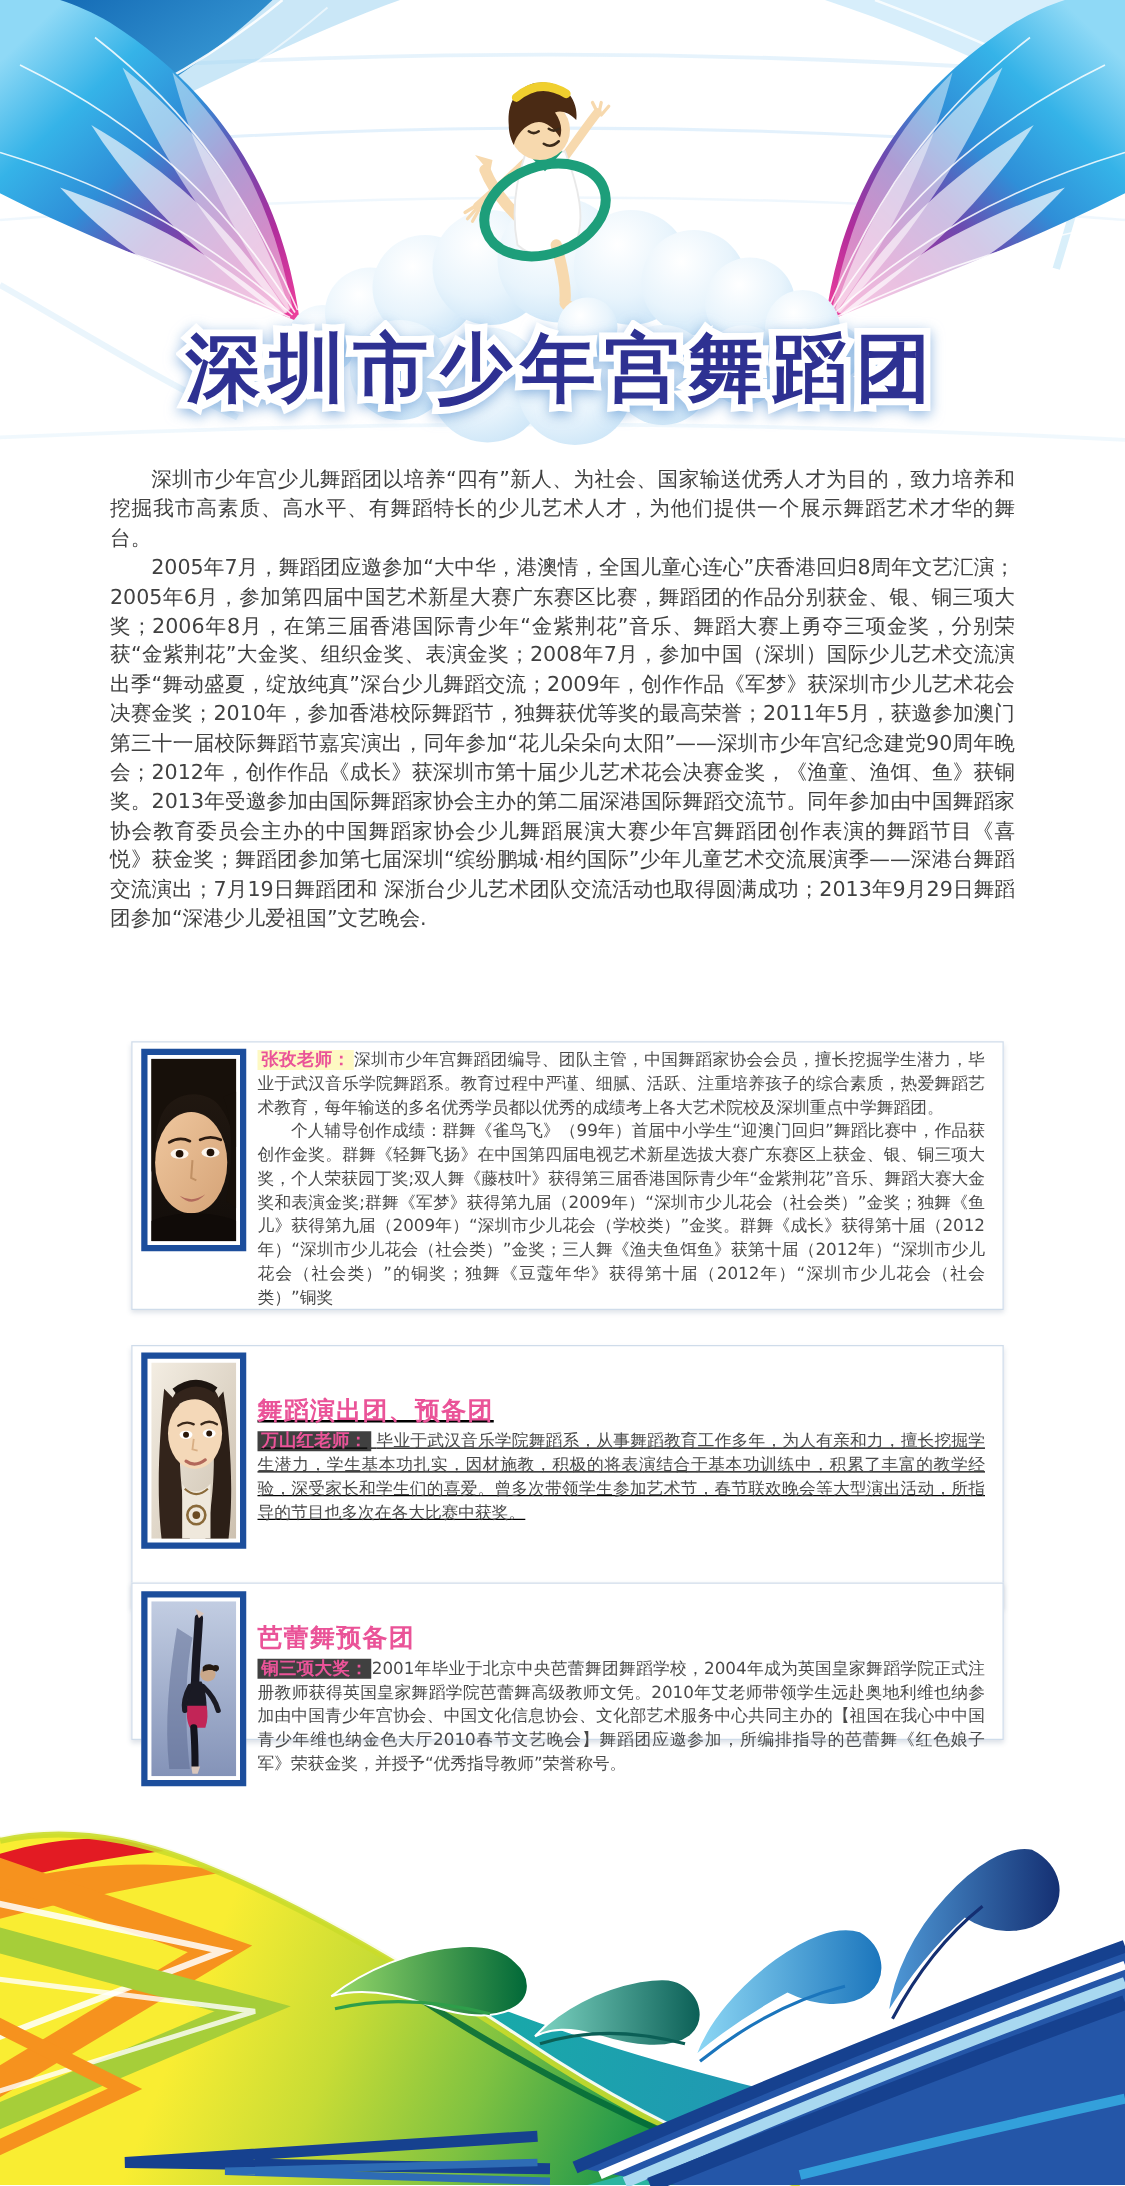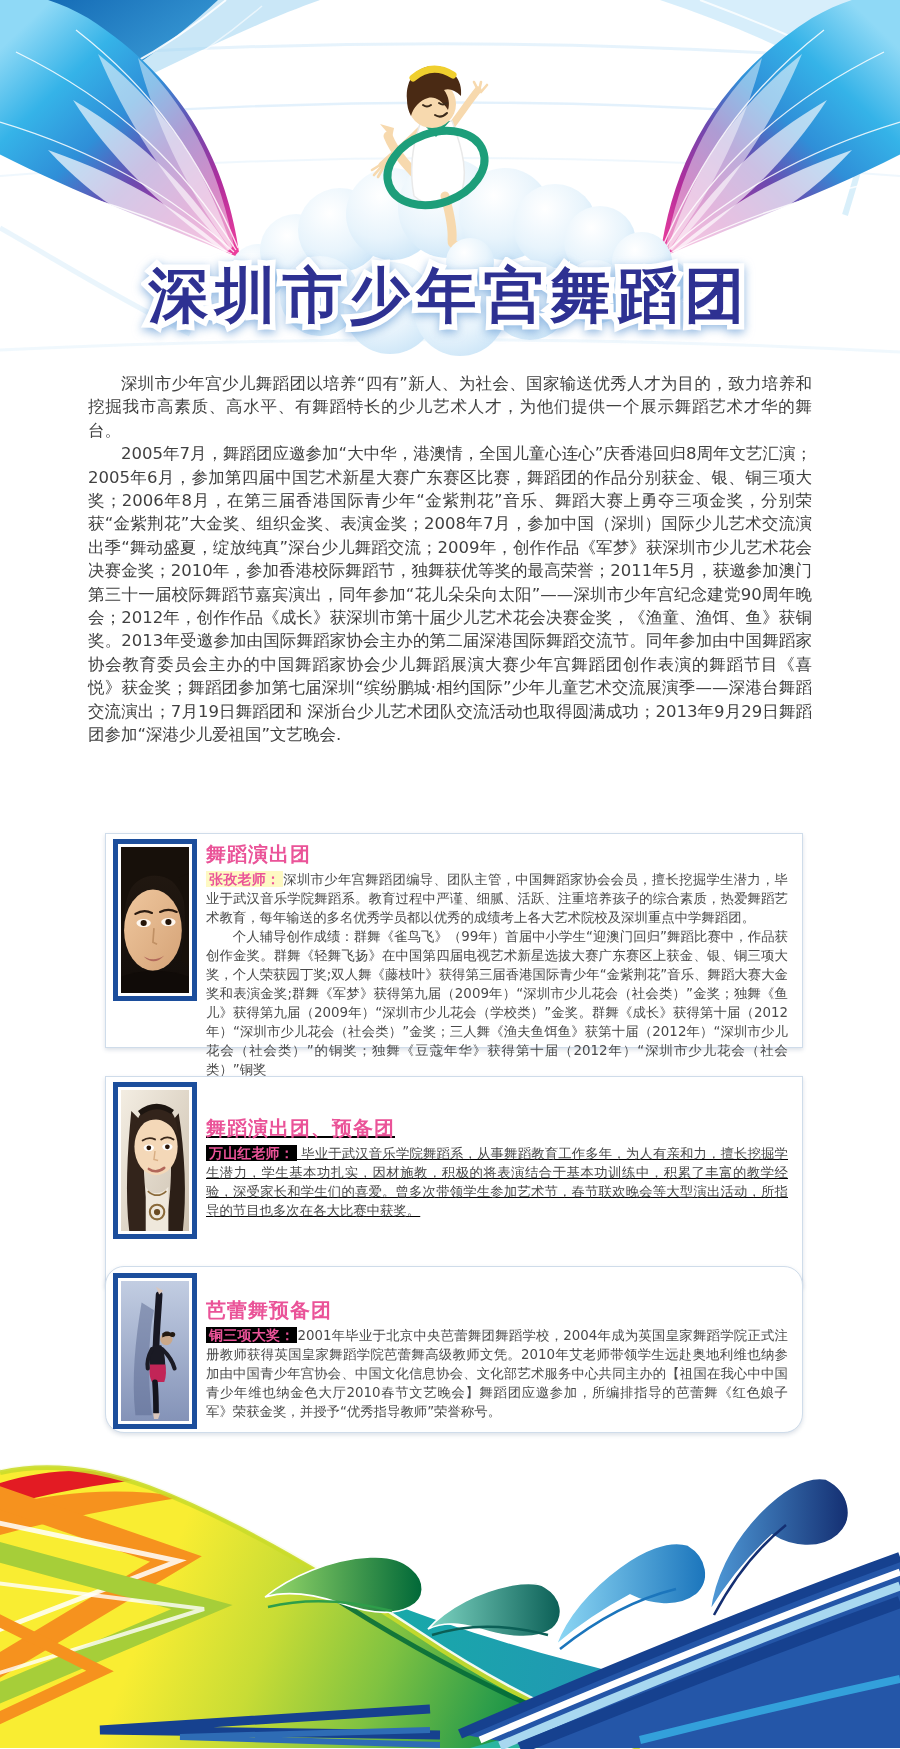--- a/index.html
+++ b/index.html
@@ -51,27 +51,27 @@
   }
   .card-text{
     margin:2px 0 0;font-size:13.4px;line-height:19px;color:#4a4a4a;
     text-align:justify;
   }
   .card-text.indent{text-indent:2em;margin-top:0;}
   .teacher-name{
     font-weight:bold;color:#ea5398;padding:0 3px;font-size:14px;
   }
   .hl-blue{background:#fef9c3;}
-  .hl-cyan{background:#000000;}
+  .hl-cyan{background:#404040;}
   #card1{top:833px;height:215px;}
   #card1 .card-photo{height:162px;}
   #card2{top:1076px;height:211px;text-decoration:underline;}
   #card2 .card-photo{height:157px;}
   #card2 .card-body{padding-top:34px;}
-  #card3{top:1266px;height:167px;border-radius:19px;}
+  #card3{top:1266px;height:126px;}
   #card3 .card-photo{top:6px;height:156px;}
   #card3 .card-body{padding-top:26px;}
 
   
   .footer-art{left:0;top:1439px;width:900px;height:310px;}
 </style>
 </head>
 <body>
 
 <div class="page">
@@ -240,21 +240,20 @@
         <ellipse cx="22" cy="75" rx="7" ry="4" fill="#fdf6ee"></ellipse>
         <ellipse cx="46" cy="74" rx="7" ry="4" fill="#fdf6ee"></ellipse>
         <circle cx="22" cy="75" r="3" fill="#231307"></circle>
         <circle cx="46" cy="74" r="3" fill="#231307"></circle>
         <path d="M32,80 L31,94 L35,96" stroke="#c09064" stroke-width="1.6" fill="none"></path>
         <path d="M22,108 Q32,114 42,107 Q32,118 22,108 Z" fill="#b26a5c"></path>
         <path d="M0,128 C20,120 46,120 66,128 L66,144 L0,144 Z" fill="#100b08"></path>
       </svg>
     </div>
     <div class="card-body">
-      <h3 class="card-title">舞蹈演出团</h3>
       <p class="card-text"><span class="teacher-name hl-blue">张孜老师：</span><span>深圳市少年宫舞蹈团编导、团队主管，中国舞蹈家协会会员，擅长挖掘学生潜力，毕业于武汉音乐学院舞蹈系。教育过程中严谨、细腻、活跃、注重培养孩子的综合素质，热爱舞蹈艺术教育，每年输送的多名优秀学员都以优秀的成绩考上各大艺术院校及深圳重点中学舞蹈团。</span></p>
       <p class="card-text indent">个人辅导创作成绩：群舞《雀鸟飞》（99年）首届中小学生“迎澳门回归”舞蹈比赛中，作品获创作金奖。群舞《轻舞飞扬》在中国第四届电视艺术新星选拔大赛广东赛区上获金、银、铜三项大奖，个人荣获园丁奖;双人舞《藤枝叶》获得第三届香港国际青少年“金紫荆花”音乐、舞蹈大赛大金奖和表演金奖;群舞《军梦》获得第九届（2009年）“深圳市少儿花会（社会类）”金奖；独舞《鱼儿》获得第九届（2009年）“深圳市少儿花会（学校类）”金奖。群舞《成长》获得第十届（2012年）“深圳市少儿花会（社会类）”金奖；三人舞《渔夫鱼饵鱼》获第十届（2012年）“深圳市少儿花会（社会类）”的铜奖；独舞《豆蔻年华》获得第十届（2012年）“深圳市少儿花会（社会类）”铜奖</p>
     </div>
   </div>
 
   <div class="card" id="card2">
     <div class="card-photo">
       <svg viewBox="0 0 66 134" preserveAspectRatio="none">
         <defs>
           <linearGradient id="p2bg" x1="0" y1="0" x2="1" y2="1">

